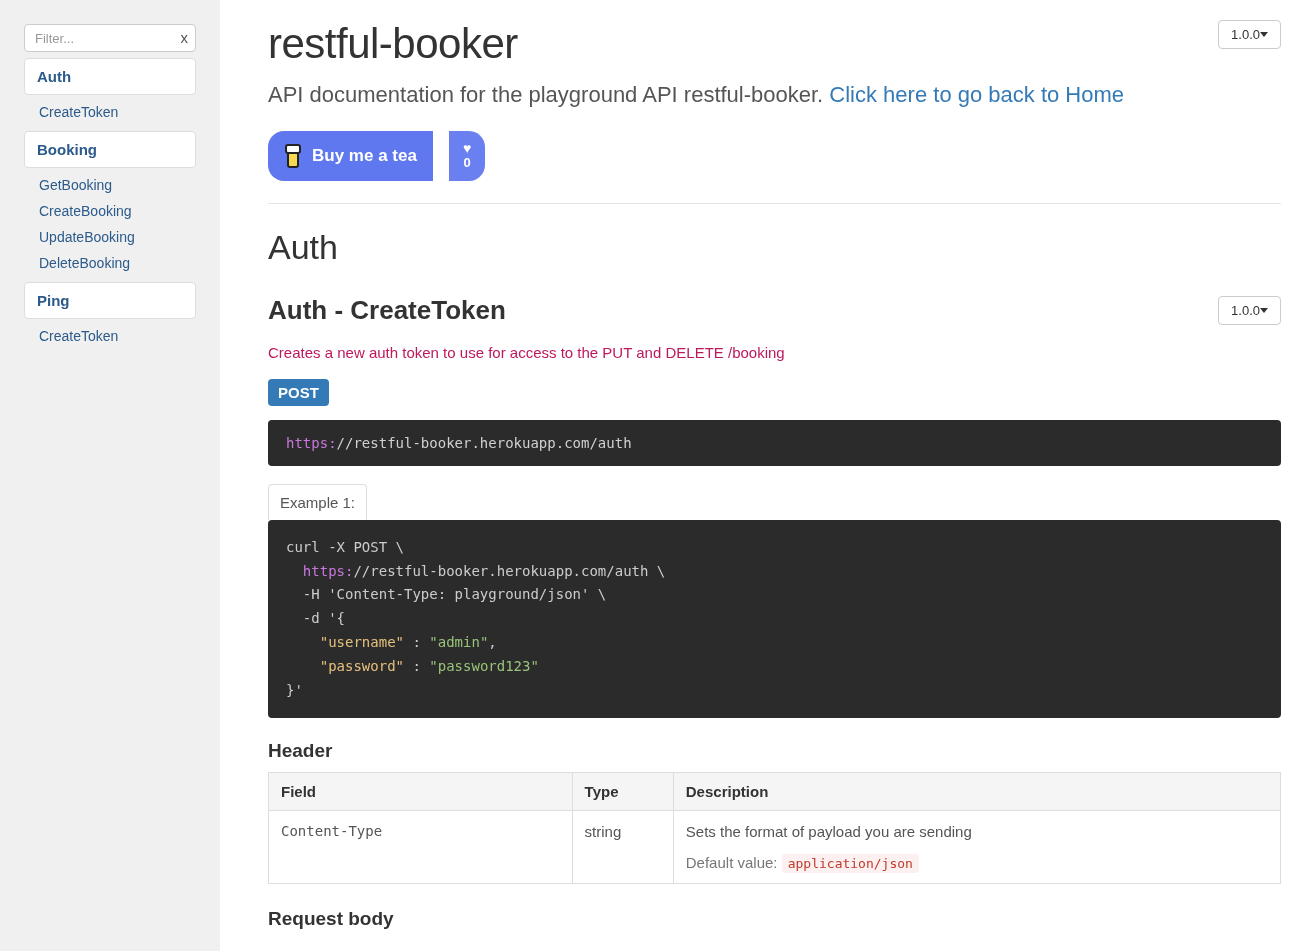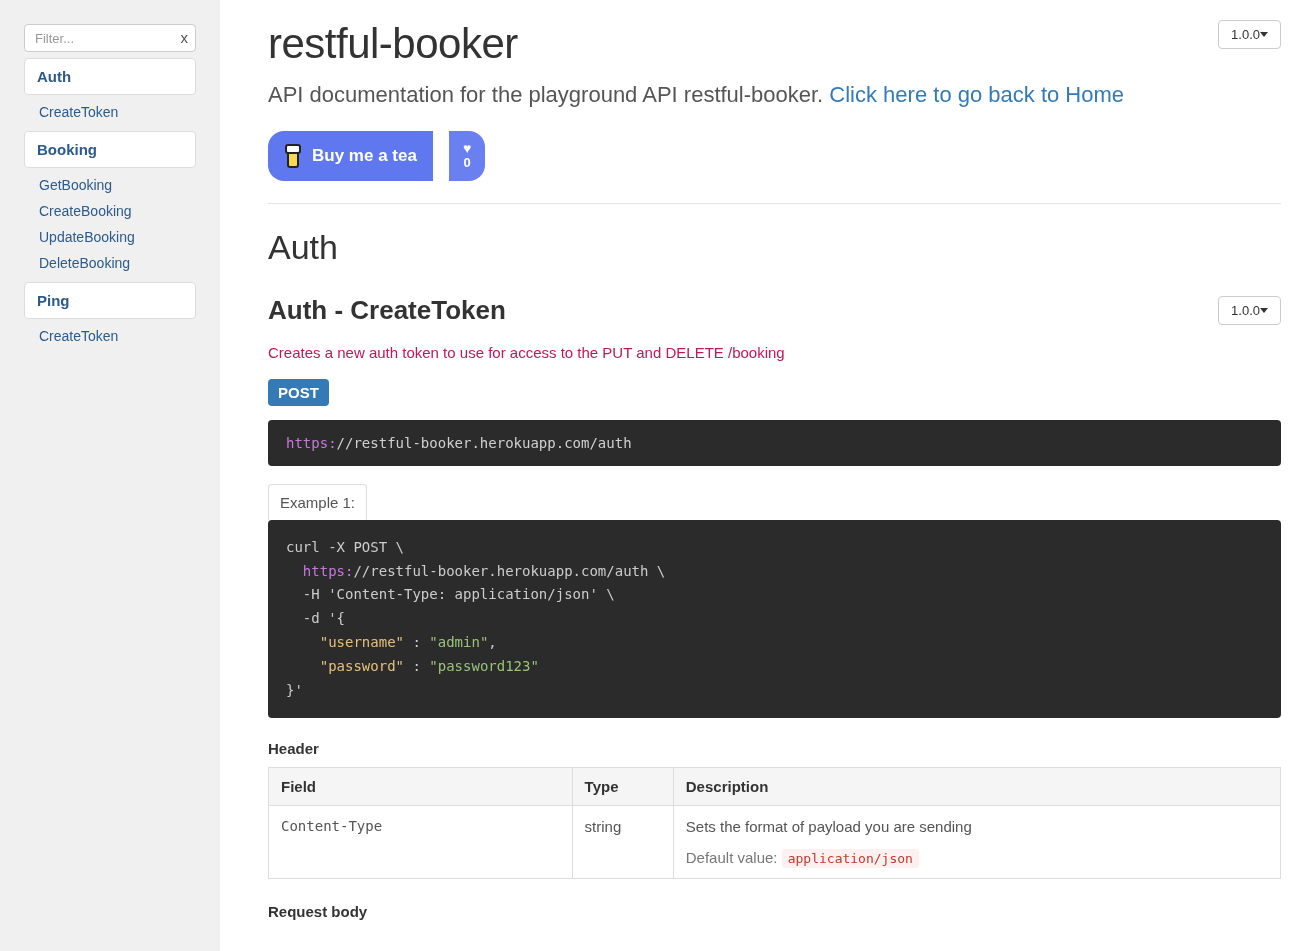--- a/index.html
+++ b/index.html
@@ -74,21 +74,21 @@
 .code-block {
   background: #2b2b2b; color: #ccc; padding: 16px 18px; border-radius: 4px;
   font-family: "Lucida Console", Monaco, monospace; font-size: 14px; line-height: 1.7;
   white-space: pre; margin-bottom: 22px;
 }
 .code-block .scheme { color: #c678dd; }
 .code-block .key { color: #e5c07b; }
 .code-block .str { color: #98c379; }
 
 
-h3.sub { font-size: 15px; color: #333; margin-bottom: 10px; }
+h3.sub { font-size: 19px; color: #333; margin-bottom: 10px; }
 .param-table { width: 100%; border-collapse: collapse; border: 1px solid #ddd; margin-bottom: 24px; }
 .param-table th { background: #f5f5f5; padding: 10px 12px; text-align: left; font-size: 15px; border: 1px solid #ddd; color: #333; }
 .param-table td { padding: 12px; border: 1px solid #ddd; vertical-align: top; font-size: 15px; color: #555; }
 .param-table td.field { font-family: "Lucida Console", Monaco, monospace; font-size: 14px; }
 .default-line { margin-top: 14px; color: #777; font-size: 15px; }
 .default-val { background: #fdf0f0; color: #c0392b; padding: 2px 6px; border-radius: 3px; font-family: "Lucida Console", Monaco, monospace; font-size: 13px; }
 </style>
 </head>
 <body>
 
@@ -162,21 +162,21 @@
     <span class="method-badge">POST</span>
 
     <div class="url-block"><span class="scheme">https:</span><span>//restful-booker.herokuapp.com/auth</span></div>
 
     <div class="tabs">
       <div class="tab">Example 1:</div>
     </div>
 
     <div class="code-block"><span>curl -X POST \</span>
   <span class="scheme">https:</span><span>//restful-booker.herokuapp.com/auth \</span>
-<span>  -H 'Content-Type: application/json' \</span>
+<span>  -H 'Content-Type: playground/json' \</span>
 <span>  -d '{</span>
     <span class="key">"username"</span> : <span class="str">"admin"</span>,
     <span class="key">"password"</span> : <span class="str">"password123"</span>
 <span>}'</span></div>
 
     <h3 class="sub">Header</h3>
     <table class="param-table">
       <thead>
         <tr>
           <th style="width:30%">Field</th>

